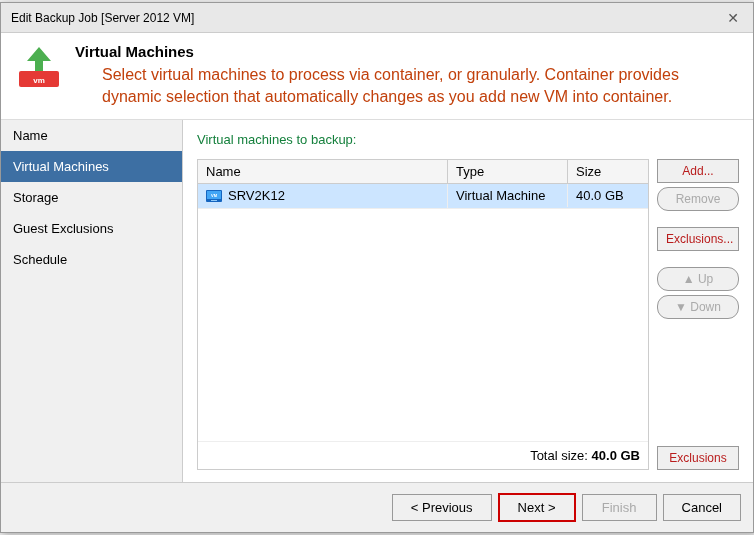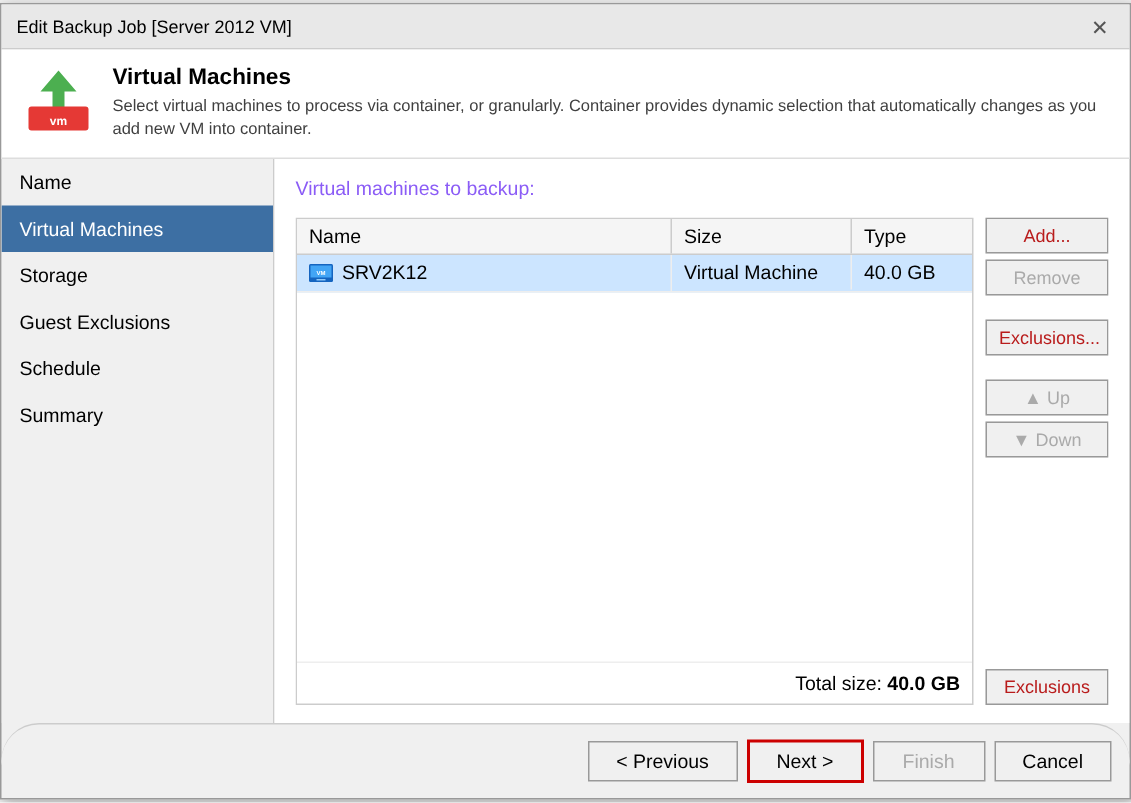--- a/index.html
+++ b/index.html
@@ -55,23 +55,24 @@
       height: 48px;
       flex-shrink: 0;
     }
     .header-text h2 {
       font-size: 15px;
       font-weight: 600;
       color: #000;
       margin-bottom: 4px;
     }
     .header-text p {
-      font-size: 11px;
-      color: #404040;
+      font-size: 16px;
+      color: #c2410c;
       line-height: 1.4;
+      margin-left: 27px;
     }
     .content-area {
       display: flex;
       flex: 1;
       overflow: hidden;
     }
     .sidebar {
       width: 182px;
       background: #f0f0f0;
       border-right: 1px solid #ccc;
@@ -91,21 +92,21 @@
       flex: 1;
       padding: 12px 14px;
       background: #fff;
       display: flex;
       flex-direction: column;
       gap: 8px;
       overflow: hidden;
     }
     .section-label {
       font-size: 13px;
-      color: #8b5cf6;
+      color: #15803d;
       margin-bottom: 4px;
     }
     .vm-area {
       display: flex;
       gap: 8px;
       flex: 1;
       overflow: hidden;
     }
     .vm-table-container {
       flex: 1;
@@ -163,35 +164,34 @@
     }
     .btn {
       padding: 4px 8px;
       font-size: 12px;
       cursor: pointer;
       background: #f0f0f0;
       border: 1px solid #999;
       color: #b91c1c;
       text-align: center;
     }
-    .btn:disabled { color: #aaa; cursor: default; }
+    .btn:disabled { color: #aaa; cursor: default; border-radius: 11px; }
     .btn-group-separator { height: 8px; }
     .total-size-value {
       font-weight: bold;
     }
     .footer {
       display: flex;
       justify-content: flex-end;
       align-items: center;
       padding: 8px 12px;
       border-top: 1px solid #ccc;
       background: #f0f0f0;
       gap: 6px;
       height: 50px;
-      border-radius: 25px;
     }
     .btn-footer {
       padding: 5px 18px;
       font-size: 13px;
       cursor: pointer;
       background: #f0f0f0;
       border: 1px solid #999;
       color: #000;
       min-width: 75px;
     }
@@ -244,34 +244,31 @@
       </div>
       <div class="sidebar-item">
         <span>Storage</span>
       </div>
       <div class="sidebar-item">
         <span>Guest Exclusions</span>
       </div>
       <div class="sidebar-item">
         <span>Schedule</span>
       </div>
-      <div class="sidebar-item">
-        <span>Summary</span>
-      </div>
     </div>
 
     <div class="main-panel">
       <div class="section-label">Virtual machines to backup:</div>
       <div class="vm-area">
 
         <div class="vm-table-container">
           <div class="vm-table-header">
             <div class="vm-table-header-cell">Name</div>
+            <div class="vm-table-header-cell">Type</div>
             <div class="vm-table-header-cell">Size</div>
-            <div class="vm-table-header-cell">Type</div>
           </div>
           <div class="vm-table-body">
             <div class="vm-table-row selected">
               <div class="vm-table-cell">
                 <svg class="vm-img" viewBox="0 0 16 16">
                   <rect x="0" y="2" width="16" height="12" rx="1" fill="#1565c0"></rect>
                   <rect x="1" y="3" width="14" height="8" fill="#42a5f5"></rect>
                   <rect x="5" y="12" width="6" height="1" fill="#90caf9"></rect>
                   <text x="8" y="9" text-anchor="middle" fill="#fff" font-size="4" font-weight="bold">VM</text>
                 </svg>

